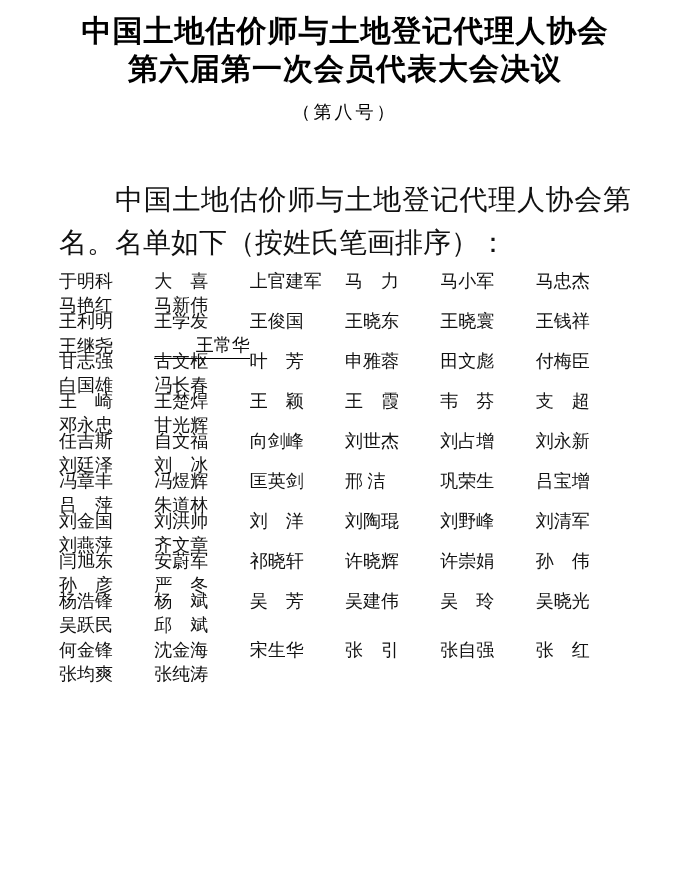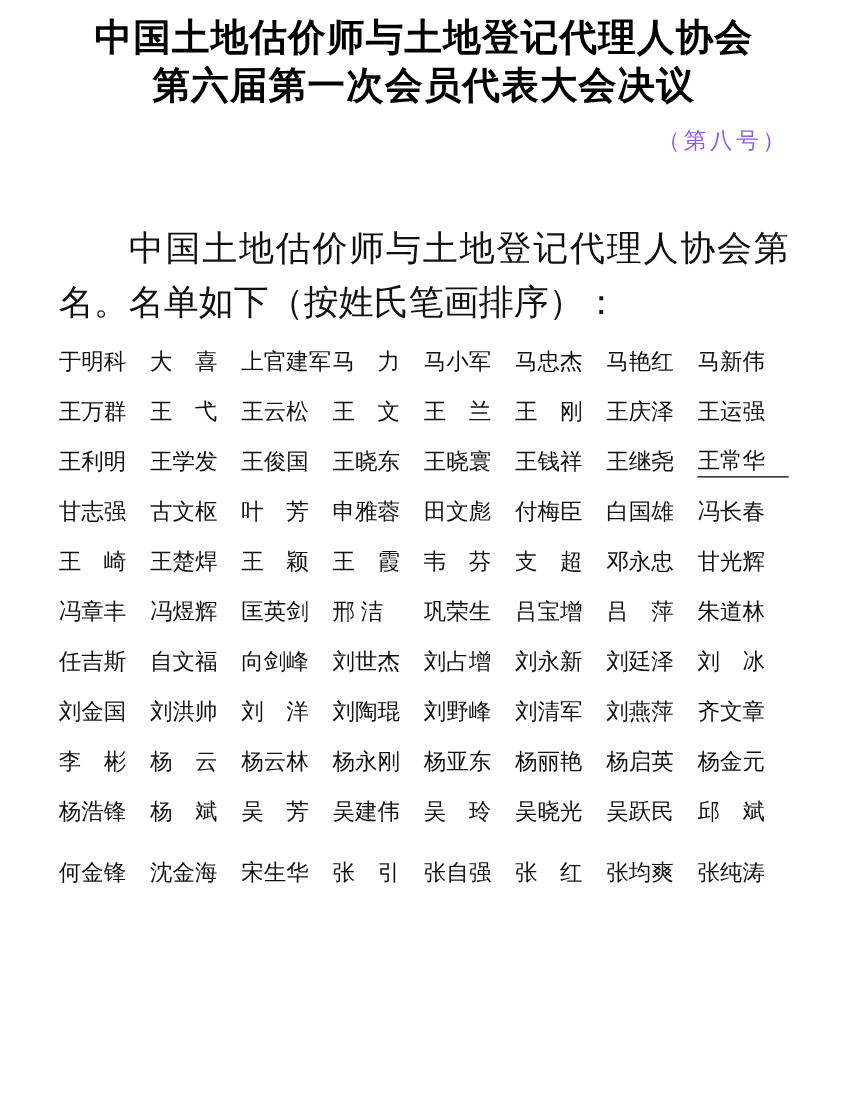--- a/index.html
+++ b/index.html
@@ -9,37 +9,37 @@
     background: #ffffff;
     color: #000000;
     font-family: "Liberation Serif", "DejaVu Serif", serif;
     overflow: hidden;
     position: relative;
   }
   .page {
     width: 676px;
     height: 736px;
     box-sizing: border-box;
-    padding: 12px 45px 0 47px;
+    padding: 12px 45px 0 59px;
   }
   .title {
     font-family: "Liberation Sans", "DejaVu Sans", sans-serif;
     font-weight: 700;
     font-size: 30px;
     line-height: 38px;
     text-align: center;
     letter-spacing: 1px;
     margin: 0;
     color: #000;
   }
   .docnum {
-    text-align: right;
+    text-align: center;
     font-size: 18px;
     letter-spacing: 3px;
-    color: #8b5cf6;
+    color: #000000;
     margin-top: 12px;
     line-height: 24px;
   }
   .para {
     margin-top: 54px;
     font-size: 28px;
     color: #111;
   }
   .pline {
     line-height: 43px;
@@ -53,32 +53,33 @@
     overflow: hidden;
   }
   .pline.indent { text-indent: 2em; }
   .names {
     margin-top: 5px;
     font-size: 18px;
     color: #111;
   }
   .name-row {
     display: grid;
-    grid-template-columns: repeat(8, 1fr);
+    grid-template-columns: repeat(6, 1fr);
     height: 40px;
     align-items: center;
   }
   .name-row:last-child { margin-top: 9px; }
   .name {
     white-space: pre;
     display: inline-block;
   }
   .name.underlined {
     border-bottom: 1.5px solid #000;
     padding-bottom: 1px;
+    text-align: right;
   }
 </style>
 </head>
 <body>
 
 <div class="page">
   <h1 class="title">中国土地估价师与土地登记代理人协会</h1>
   <h1 class="title">第六届第一次会员代表大会决议</h1>
   <div class="docnum">（第八号）</div>
 
@@ -90,30 +91,20 @@
   <div class="names">
       <div class="name-row">
         <span class="name">于明科</span>
         <span class="name">大　喜</span>
         <span class="name">上官建军</span>
         <span class="name">马　力</span>
         <span class="name">马小军</span>
         <span class="name">马忠杰</span>
         <span class="name">马艳红</span>
         <span class="name">马新伟</span>
-      </div>
-      <div class="name-row">
-        <span class="name">王万群</span>
-        <span class="name">王　弋</span>
-        <span class="name">王云松</span>
-        <span class="name">王　文</span>
-        <span class="name">王　兰</span>
-        <span class="name">王　刚</span>
-        <span class="name">王庆泽</span>
-        <span class="name">王运强</span>
       </div>
       <div class="name-row">
         <span class="name">王利明</span>
         <span class="name">王学发</span>
         <span class="name">王俊国</span>
         <span class="name">王晓东</span>
         <span class="name">王晓寰</span>
         <span class="name">王钱祥</span>
         <span class="name">王继尧</span>
         <span class="name underlined">王常华</span>
@@ -132,58 +123,58 @@
         <span class="name">王　崎</span>
         <span class="name">王楚焊</span>
         <span class="name">王　颖</span>
         <span class="name">王　霞</span>
         <span class="name">韦　芬</span>
         <span class="name">支　超</span>
         <span class="name">邓永忠</span>
         <span class="name">甘光辉</span>
       </div>
       <div class="name-row">
+        <span class="name">任吉斯</span>
+        <span class="name">自文福</span>
+        <span class="name">向剑峰</span>
+        <span class="name">刘世杰</span>
+        <span class="name">刘占增</span>
+        <span class="name">刘永新</span>
+        <span class="name">刘廷泽</span>
+        <span class="name">刘　冰</span>
+      </div>
+      <div class="name-row">
         <span class="name">冯章丰</span>
         <span class="name">冯煜辉</span>
         <span class="name">匡英剑</span>
         <span class="name">邢 洁</span>
         <span class="name">巩荣生</span>
         <span class="name">吕宝增</span>
         <span class="name">吕　萍</span>
         <span class="name">朱道林</span>
-      </div>
-      <div class="name-row">
-        <span class="name">任吉斯</span>
-        <span class="name">自文福</span>
-        <span class="name">向剑峰</span>
-        <span class="name">刘世杰</span>
-        <span class="name">刘占增</span>
-        <span class="name">刘永新</span>
-        <span class="name">刘廷泽</span>
-        <span class="name">刘　冰</span>
       </div>
       <div class="name-row">
         <span class="name">刘金国</span>
         <span class="name">刘洪帅</span>
         <span class="name">刘　洋</span>
         <span class="name">刘陶琨</span>
         <span class="name">刘野峰</span>
         <span class="name">刘清军</span>
         <span class="name">刘燕萍</span>
         <span class="name">齐文章</span>
       </div>
       <div class="name-row">
-        <span class="name">李　彬</span>
-        <span class="name">杨　云</span>
-        <span class="name">杨云林</span>
-        <span class="name">杨永刚</span>
-        <span class="name">杨亚东</span>
-        <span class="name">杨丽艳</span>
-        <span class="name">杨启英</span>
-        <span class="name">杨金元</span>
+        <span class="name">闫旭东</span>
+        <span class="name">安蔚军</span>
+        <span class="name">祁晓轩</span>
+        <span class="name">许晓辉</span>
+        <span class="name">许崇娟</span>
+        <span class="name">孙　伟</span>
+        <span class="name">孙　彦</span>
+        <span class="name">严　冬</span>
       </div>
       <div class="name-row">
         <span class="name">杨浩锋</span>
         <span class="name">杨　斌</span>
         <span class="name">吴　芳</span>
         <span class="name">吴建伟</span>
         <span class="name">吴　玲</span>
         <span class="name">吴晓光</span>
         <span class="name">吴跃民</span>
         <span class="name">邱　斌</span>

